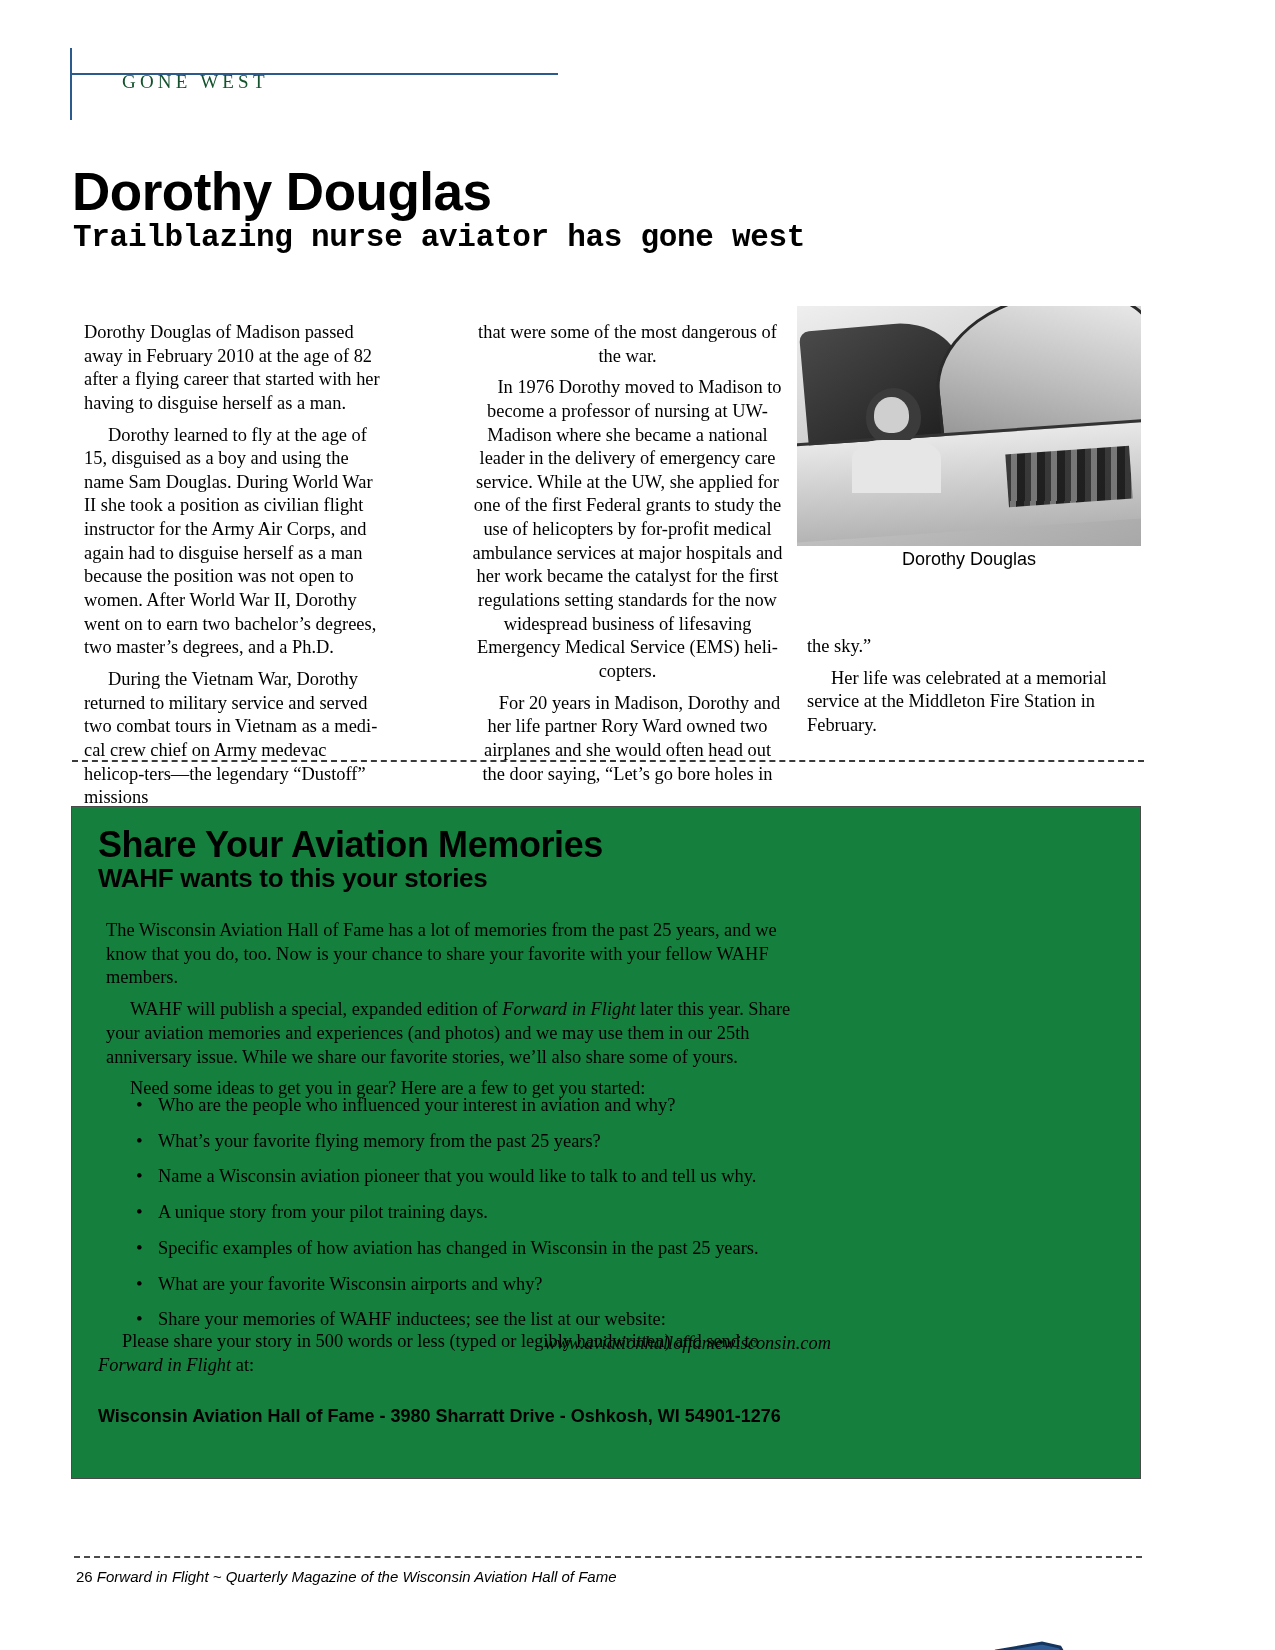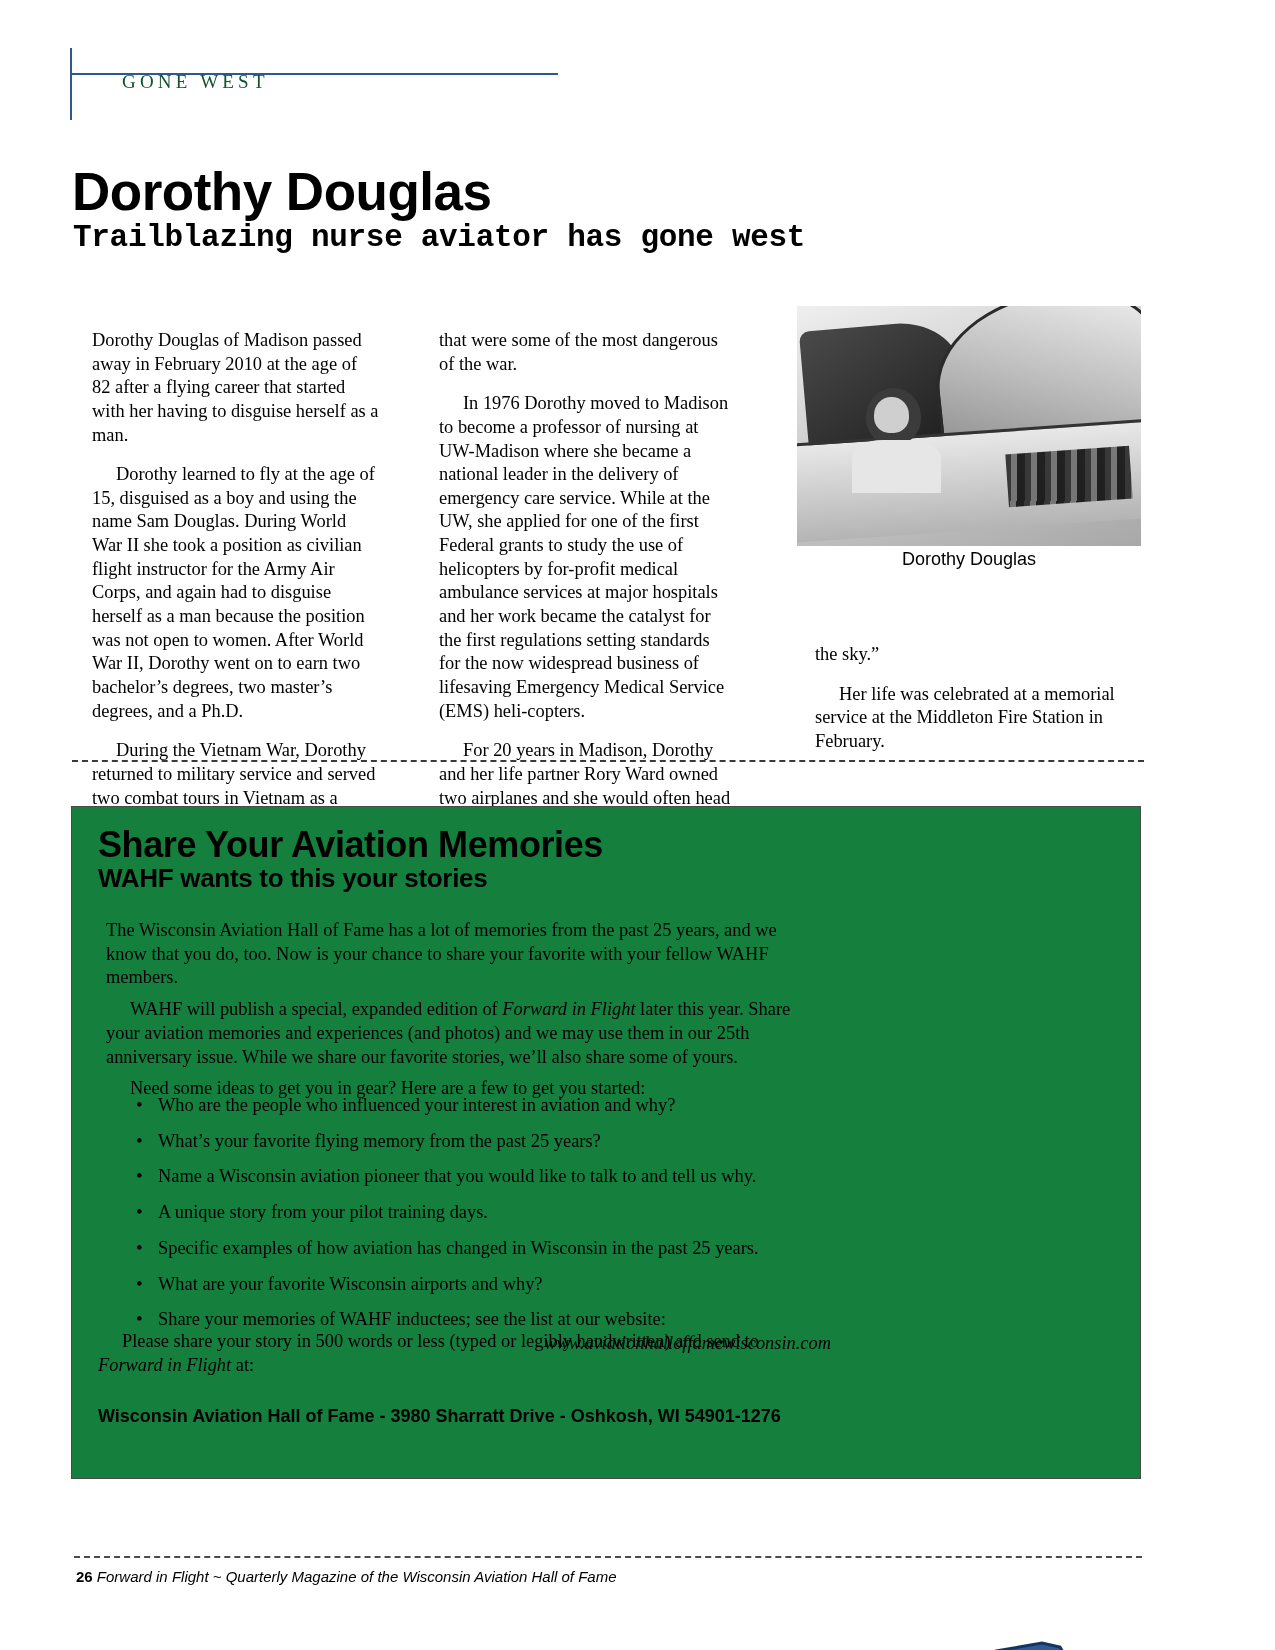--- a/index.html
+++ b/index.html
@@ -32,24 +32,24 @@
   }
   .subhead{
     position:absolute;left:73px;top:222px;
     font-family:Liberation Mono, monospace;
     font-weight:bold;font-size:31px;line-height:1.0;
     letter-spacing:-0.3px;color:#000;
   }
 
   
   .col{position:absolute;font-size:18.4px;line-height:1.285;text-align:left;}
-  .col p{margin:16px;}
+  .col p{margin:8px;}
   .col p.ind{text-indent:24px;}
   .col1{left:76px;top:313px;width:320px;}
-  .col2{left:423px;top:313px;width:327px;}
+  .col2{left:464px;top:313px;width:327px;text-align:center;}
   .col3a{left:799px;top:627px;width:340px;}
 
   
   .photo{
     position:absolute;left:797px;top:306px;width:344px;height:240px;
     background:#d8d8d8;overflow:hidden;
   }
   .photo .sky{position:absolute;left:0;top:0;width:100%;height:100%;
     background:linear-gradient(160deg,#efefef 0%,#cfcfcf 40%,#a8a8a8 100%);}
   .photo .canopy{
@@ -144,21 +144,21 @@
 
   
   .foot-sep{
     position:absolute;left:74px;top:1556px;width:1068px;height:0;
     border-top:2px dashed #4a4a4a;
   }
   .footer{
     position:absolute;left:76px;top:1568px;
     font-family:"Liberation Sans", sans-serif;font-size:15px;
   }
-  .footer .pg{font-weight:bold;font-style:normal;}
+  .footer .pg{font-weight:normal;font-style:normal;}
   .footer .txt{font-style:italic;}
 </style>
 </head>
 <body>
 
 <div class="page">
 
   <div class="runhead">
     <div class="vrule"></div>
     <div class="hrule"></div>

